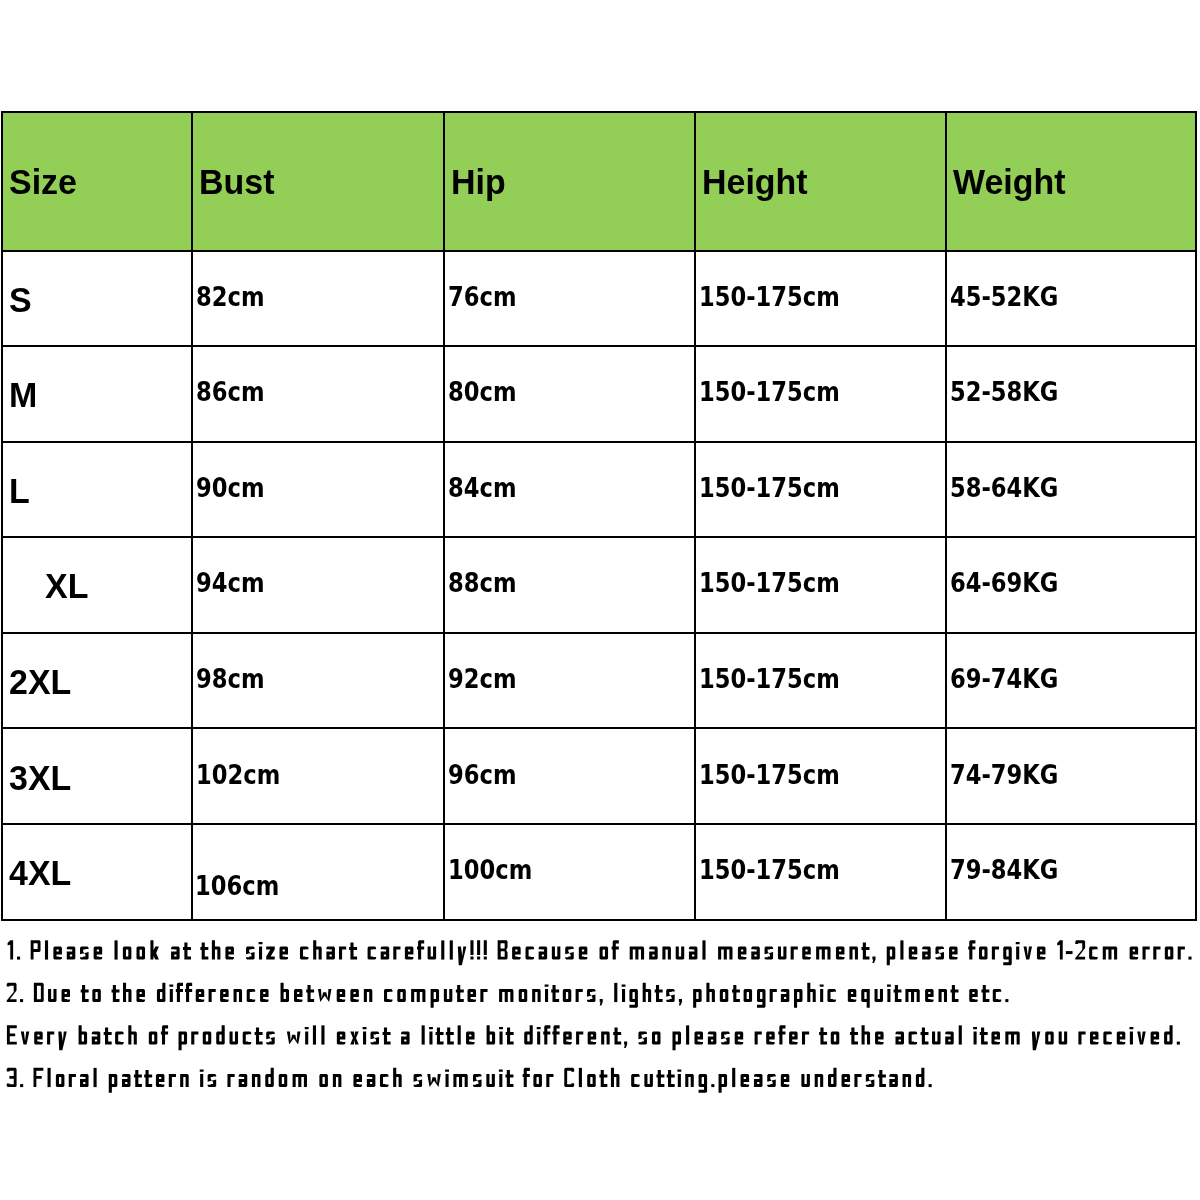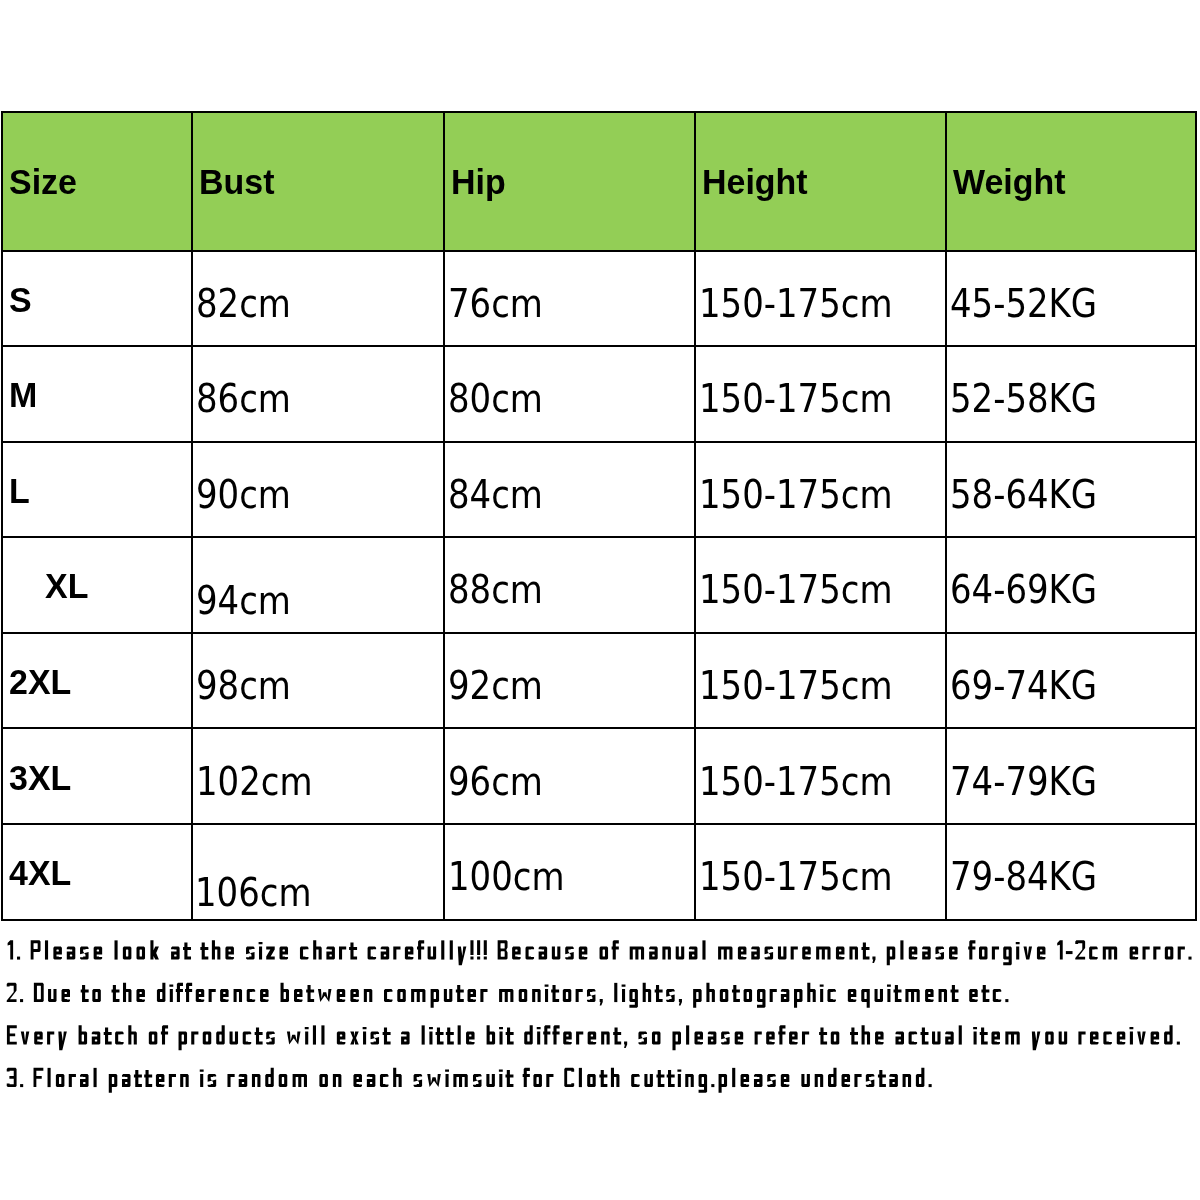--- a/index.html
+++ b/index.html
@@ -53,22 +53,22 @@
     font-size: 35px;
   }
   .label.hdr-text > i, .label.size-text > i {
     font-style: normal;
     display: inline-block;
     transform: scaleX(0.97);
     transform-origin: left top;
   }
   .label.val-text {
     font-family: "DejaVu Sans", sans-serif;
-    font-weight: normal;
-    font-size: 39px;
+    font-weight: bold;
+    font-size: 26px;
   }
   .label.val-text > i {
     font-style: normal;
     display: inline-block;
     transform: scaleX(0.87);
     transform-origin: left top;
   }
 
   
   #notes-svg {
@@ -126,21 +126,21 @@
       <div class="label val-text" style="left: 196.4px; top: 379.3px;"><i>86cm</i></div>
       <div class="label val-text" style="left: 447.9px; top: 379.3px;"><i>80cm</i></div>
       <div class="label val-text" style="left: 699.4px; top: 379.3px;"><i>150-175cm</i></div>
       <div class="label val-text" style="left: 950.4px; top: 379.3px;"><i>52-58KG</i></div>
       <div class="label size-text" style="left: 9.4px; top: 472.8px;"><i>L</i></div>
       <div class="label val-text" style="left: 196.4px; top: 474.8px;"><i>90cm</i></div>
       <div class="label val-text" style="left: 447.9px; top: 474.8px; text-align: center;"><i>84cm</i></div>
       <div class="label val-text" style="left: 699.4px; top: 474.8px;"><i>150-175cm</i></div>
       <div class="label val-text" style="left: 950.4px; top: 474.8px;"><i>58-64KG</i></div>
       <div class="label size-text" style="left: 9.4px; top: 568.4px; margin-left: 36px;"><i>XL</i></div>
-      <div class="label val-text" style="left: 196.4px; top: 570.4px; margin-top: 11px;"><i>94cm</i></div>
+      <div class="label val-text" style="left: 196.4px; top: 570.4px;"><i>94cm</i></div>
       <div class="label val-text" style="left: 447.9px; top: 570.4px;"><i>88cm</i></div>
       <div class="label val-text" style="left: 699.4px; top: 570.4px;"><i>150-175cm</i></div>
       <div class="label val-text" style="left: 950.4px; top: 570.4px;"><i>64-69KG</i></div>
       <div class="label size-text" style="left: 9.4px; top: 664px;"><i>2XL</i></div>
       <div class="label val-text" style="left: 196.4px; top: 666px;"><i>98cm</i></div>
       <div class="label val-text" style="left: 447.9px; top: 666px;"><i>92cm</i></div>
       <div class="label val-text" style="left: 699.4px; top: 666px;"><i>150-175cm</i></div>
       <div class="label val-text" style="left: 950.4px; top: 666px;"><i>69-74KG</i></div>
       <div class="label size-text" style="left: 9.4px; top: 759.6px;"><i>3XL</i></div>
       <div class="label val-text" style="left: 196.4px; top: 761.6px;"><i>102cm</i></div>

